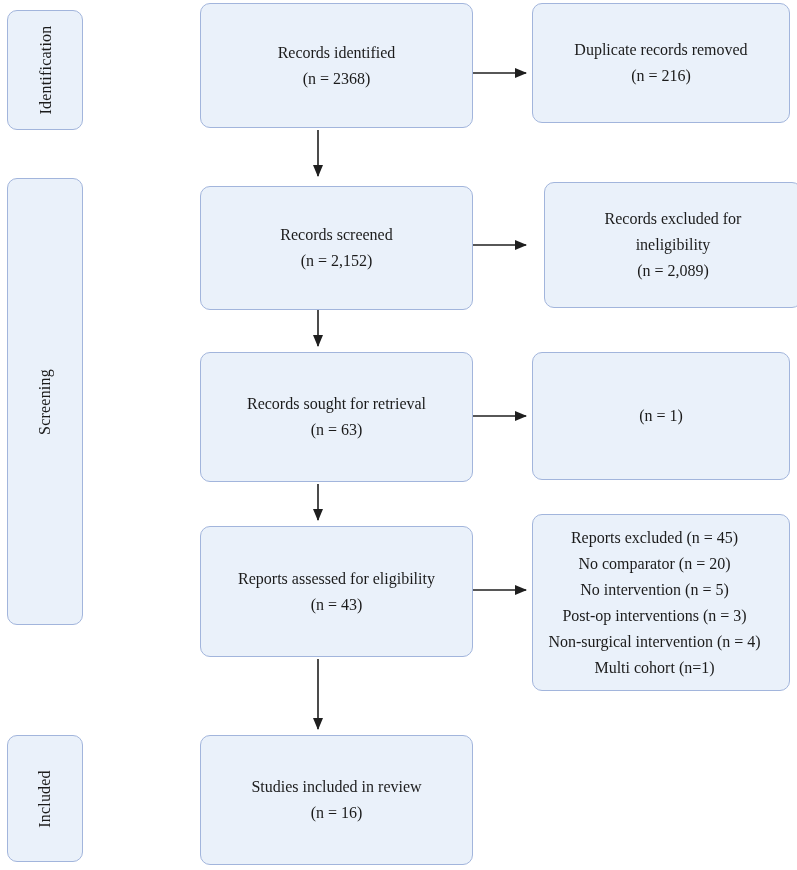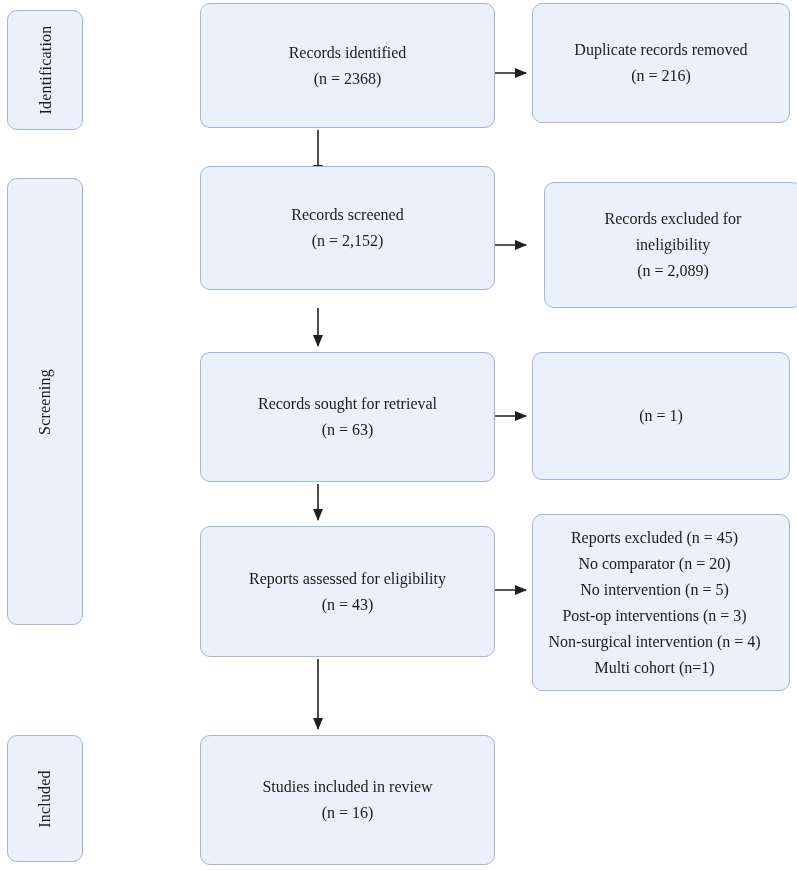--- a/index.html
+++ b/index.html
@@ -19,21 +19,21 @@
     border: 1.5px solid #a2b5dc;
     border-radius: 10px;
     display: flex;
     flex-direction: column;
     align-items: center;
     justify-content: center;
     text-align: center;
     font-size: 16px;
     line-height: 26px;
   }
-  .main-box { left: 200px; width: 295px; padding: 12px 18px; }
+  .main-box { left: 200px; width: 273px; padding: 12px 18px; }
   .side-box { left: 532px; width: 258px; padding: 0 24px; }
   .stage-box { left: 7px; width: 76px; }
   .stage-label {
     transform: rotate(-90deg);
     white-space: nowrap;
     font-size: 16px;
     letter-spacing: 0.2px;
   }
   .arrows {
     position: absolute;
@@ -72,21 +72,21 @@
   </div>
   <div class="box stage-box" style="top:735px; height:127px;">
     <span class="stage-label">Included</span>
   </div>
 
   <div class="box main-box" style="top:3px; height:125px;">
     <span class="bline">Records identified</span>
     <span class="bline">(n = 2368)</span>
   </div>
 
-  <div class="box main-box" style="top:166px; height:124px;">
+  <div class="box main-box" style="top:186px; height:124px;">
     <span class="bline">Records screened</span>
     <span class="bline">(n = 2,152)</span>
   </div>
 
   <div class="box main-box" style="top:352px; height:130px;text-align:center;">
     <span class="bline">Records sought for retrieval</span>
     <span class="bline">(n = 63)</span>
   </div>
 
   <div class="box main-box" style="top:526px; height:131px;">

